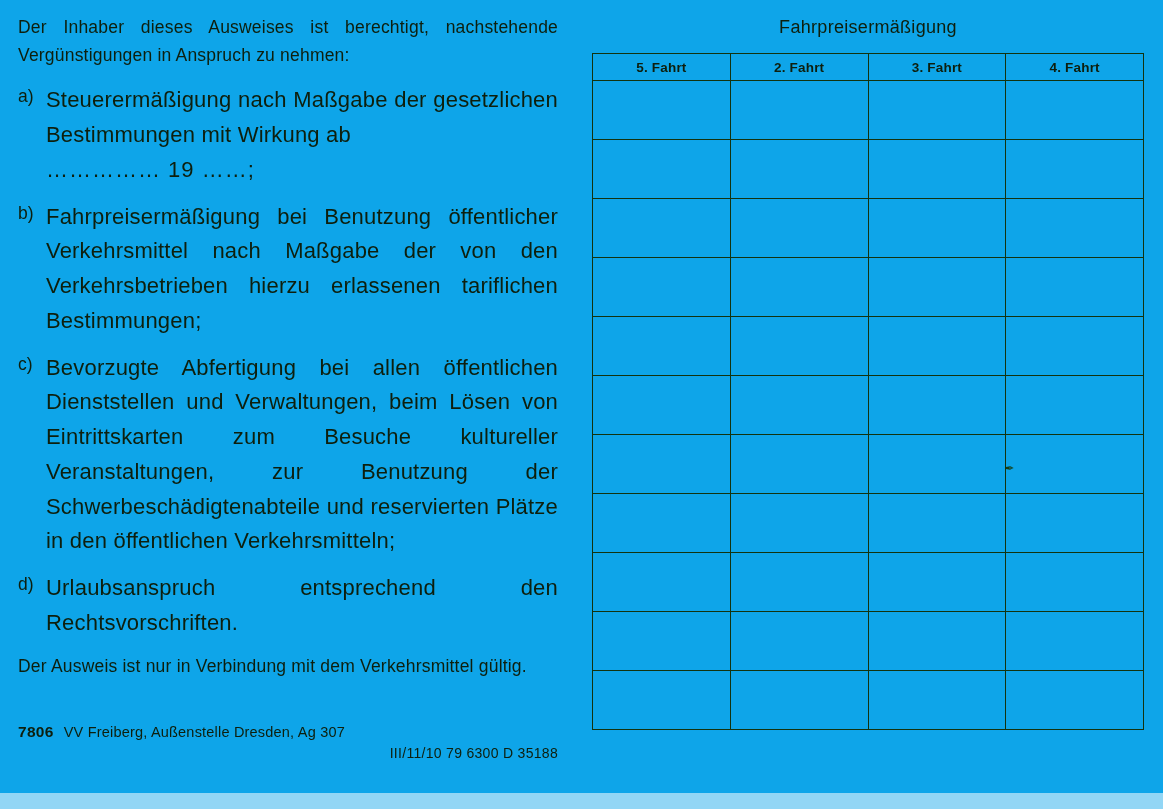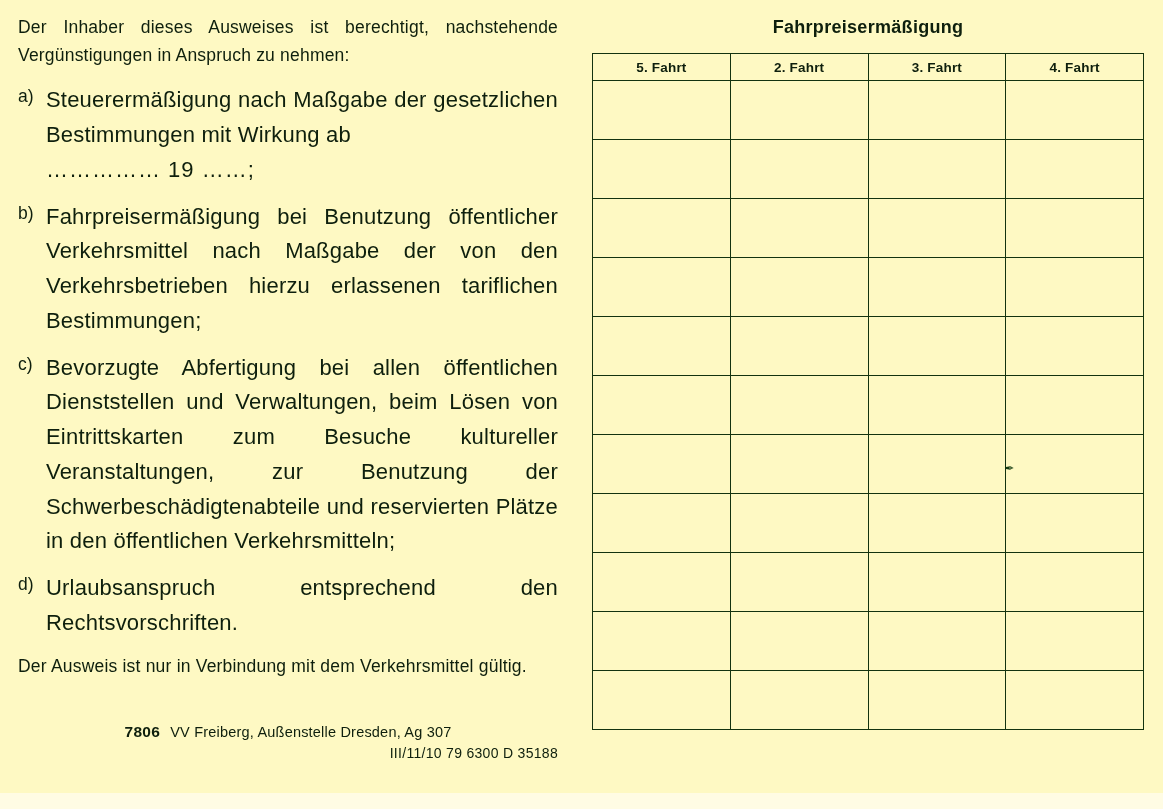--- a/index.html
+++ b/index.html
@@ -9,21 +9,21 @@
   }
   body {
     width: 1163px;
     height: 809px;
     font-family: "Liberation Sans", sans-serif;
   }
   .card {
     position: relative;
     width: 1163px;
     height: 809px;
-    background: #fef9c3;
+    background: #0ea5e9;
     box-sizing: border-box;
     overflow: hidden;
     padding-left: 28px;
   }
   
   .card::after {
     content: "";
     position: absolute;
     left: 0; right: 0; bottom: 0;
     height: 16px;
@@ -82,40 +82,39 @@
     position: absolute;
     left: 18px;
     bottom: 48px;
     width: 540px;
   }
   .footer-line1 {
     font-size: 15.5px;
     font-weight: bold;
     color: #0e1f0d;
     letter-spacing: 0.3px;
-    text-align: center;
   }
   .footer-line1 .imprint {
     font-weight: normal;
     font-size: 14.5px;
     margin-left: 10px;
     letter-spacing: 0.2px;
   }
   .footer-line2 {
     font-size: 14px;
     color: #0e1f0d;
     text-align: right;
     margin-top: 4px;
     letter-spacing: 0.3px;
   }
 
   .table-title {
     text-align: center;
     font-size: 18px;
-    font-weight: bold;
+    font-weight: normal;
     color: #0e1f0d;
     line-height: 1.5;
     letter-spacing: 0.3px;
   }
   .table-title .line2 {
     display: block;
     word-spacing: 3px;
   }
 
   table.fahrten {

